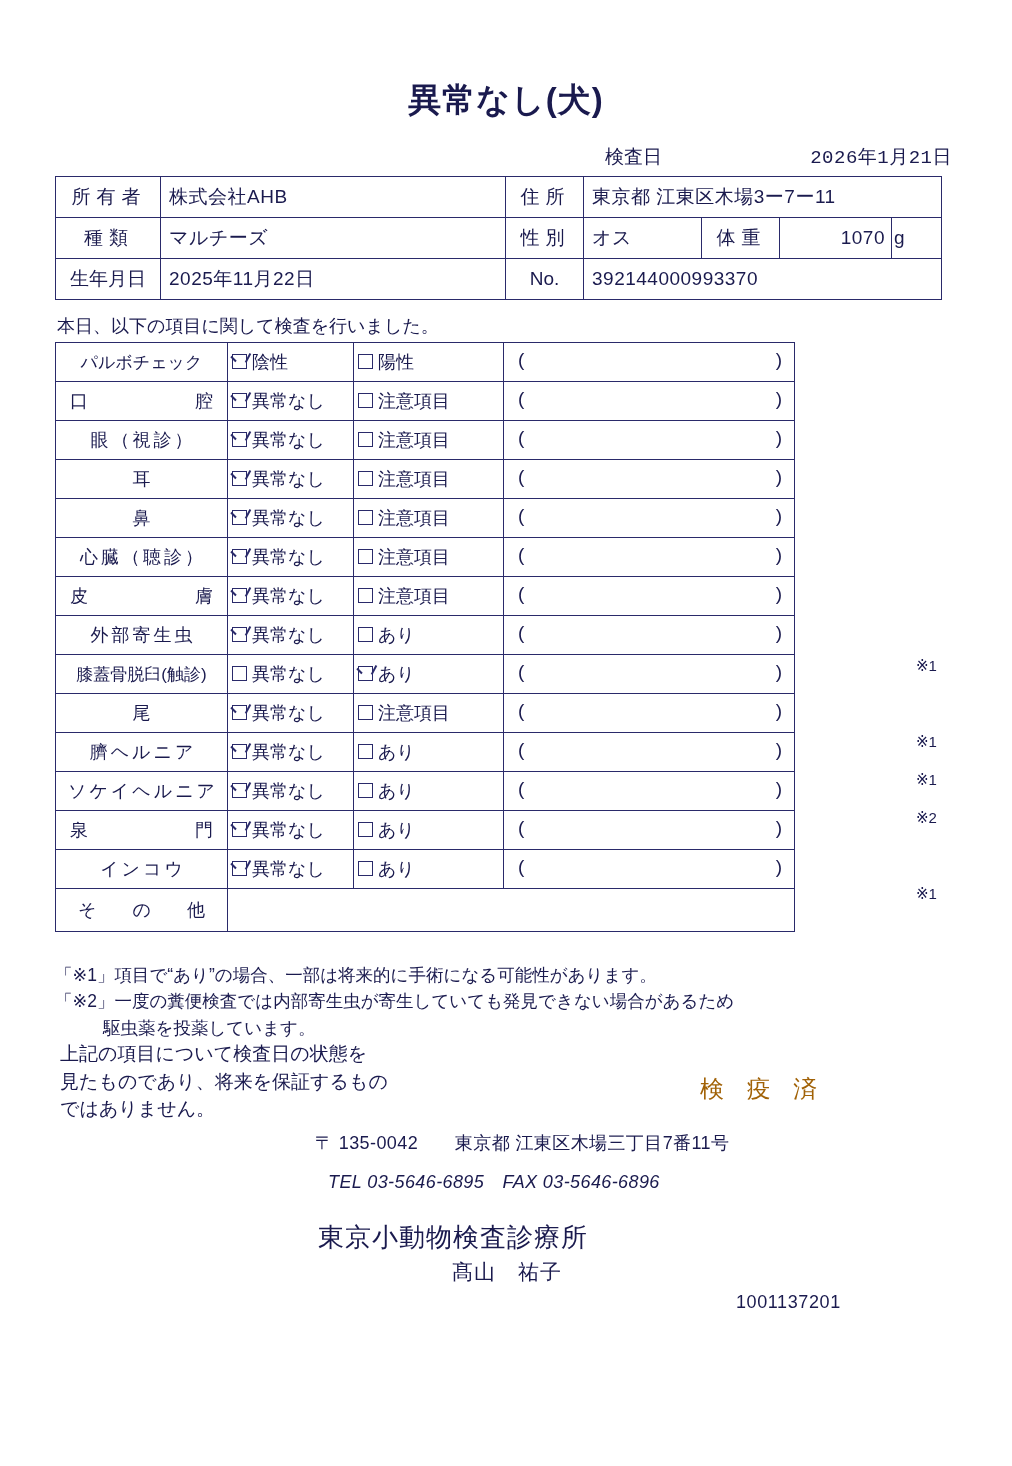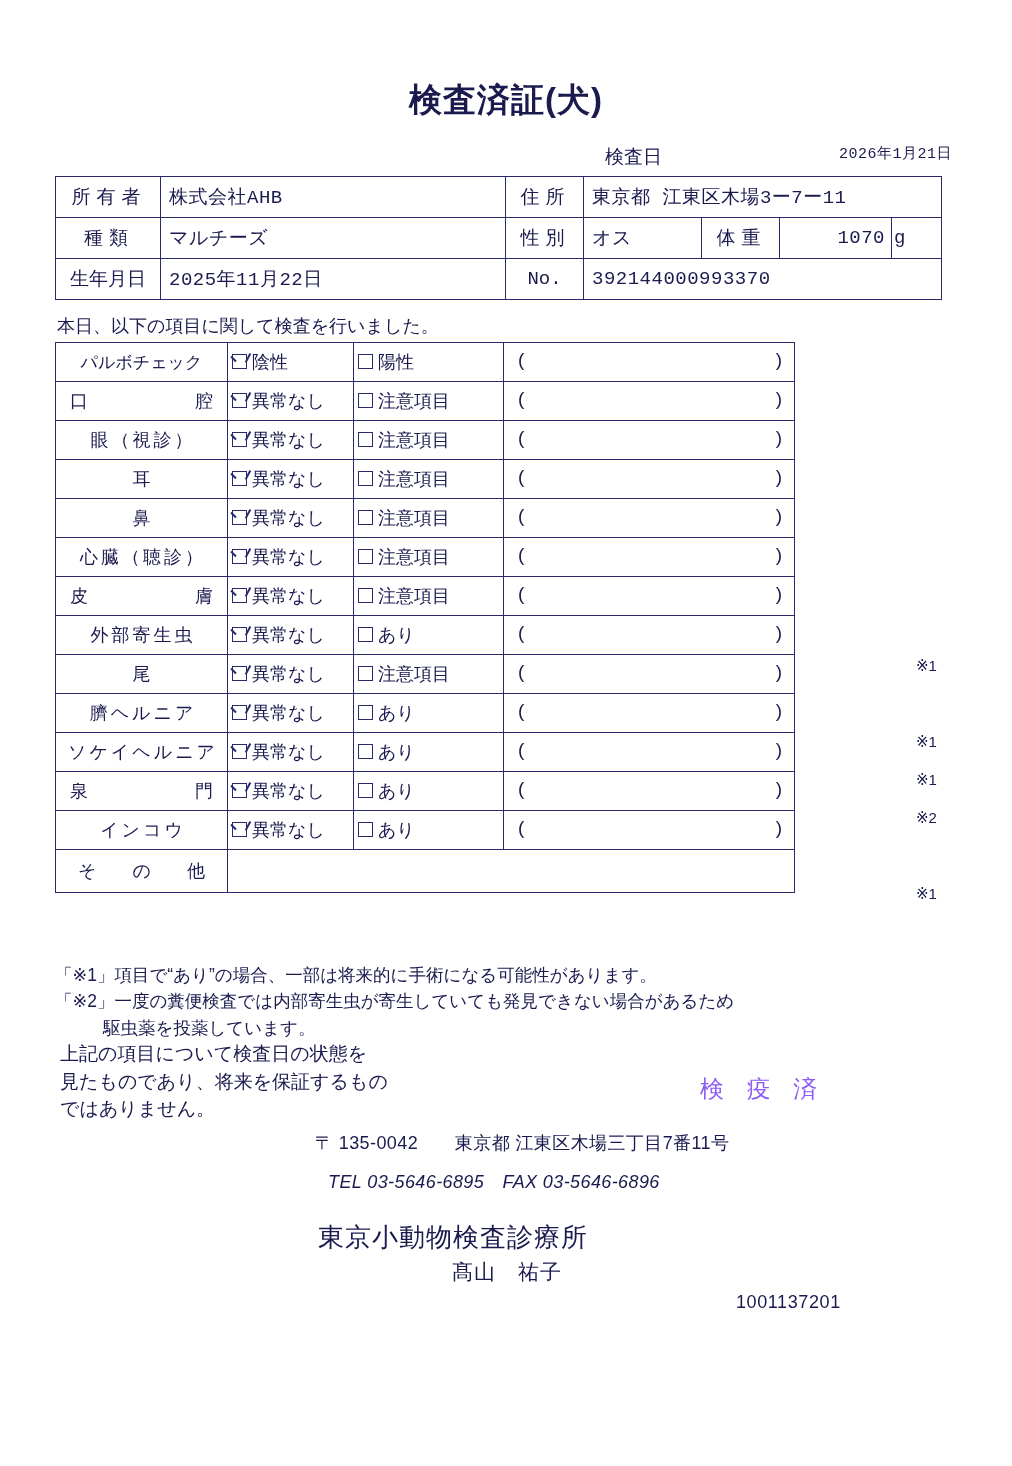--- a/index.html
+++ b/index.html
@@ -49,42 +49,41 @@
     position: absolute;
     right: 290px;
     top: 0;
     font-size: 19px;
     color: #1a1a4e;
   }
   .exam-date-value {
     position: absolute;
     right: 0;
     top: 0;
-    font-size: 15px;
+    font-size: 19px;
     color: #1a1a4e;
     letter-spacing: 0.5px;
   }
 
   
   .info-table {
     position: absolute;
     left: 55px;
     top: 176px;
     width: 886px;
     border-collapse: collapse;
     table-layout: fixed;
   }
   .info-table td {
     border: 1.6px solid #2a2a6a;
     height: 40px;
     font-size: 19px;
     padding: 0 8px;
     color: #1a1a4e;
     vertical-align: middle;
-    font-family: Liberation Mono, monospace;
   }
   .lbl {
     text-align: center;
     letter-spacing: 6px;
     padding-left: 10px !important;
     white-space: nowrap;
   }
   .lbl-nospace { letter-spacing: 0; text-align: center; }
   .val { letter-spacing: 0.5px; }
   .val-right { text-align: right; padding-right: 6px !important; }
@@ -198,21 +197,21 @@
     font-size: 19px;
     color: #1a1a4e;
     line-height: 1.45;
   }
   .stamp {
     position: absolute;
     left: 700px;
     top: 1073px;
     font-size: 24px;
     letter-spacing: 8px;
-    color: #8b5cf6;
+    color: #a16207;
   }
   .addr {
     position: absolute;
     left: 315px;
     top: 1131px;
     font-size: 18px;
     color: #1a1a4e;
     letter-spacing: 0.4px;
   }
   .tel {
@@ -247,21 +246,21 @@
     font-size: 18px;
     color: #1a1a4e;
     letter-spacing: 0.6px;
   }
 </style>
 </head>
 <body>
 
 <div class="page">
 
-  <div class="title">検査済証(犬)</div>
+  <div class="title">異常なし(犬)</div>
 
   <div class="exam-date-row">
     <div class="exam-date-label">検査日</div>
     <div class="exam-date-value">2026年1月21日</div>
   </div>
 
   <table class="info-table">
     <colgroup>
       <col style="width:105px">
         <col style="width:345px">
@@ -348,20 +347,26 @@
           <td class="ci-opt2"><span class="box"></span><span>注意項目</span></td>
           <td class="ci-note"><span class="paren-l">(</span><span style="margin-left: 24px;"></span><span class="paren-r">)</span></td>
         </tr>
         <tr>
           <td class="ci-name"><span class="mid">外部寄生虫</span></td>
           <td class="ci-opt"><span class="box checked"></span><span>異常なし</span></td>
           <td class="ci-opt2"><span class="box"></span><span>あり</span></td>
           <td class="ci-note"><span class="paren-l">(</span><span style="margin-left: 24px;"></span><span class="paren-r">)</span></td>
         </tr>
         <tr>
+          <td class="ci-name"><span class="tight">膝蓋骨脱臼(触診)</span></td>
+          <td class="ci-opt"><span class="box"></span><span>異常なし</span></td>
+          <td class="ci-opt2"><span class="box checked"></span><span>あり</span></td>
+          <td class="ci-note"><span class="paren-l">(</span><span style="margin-left: 24px;"></span><span class="paren-r">)</span></td>
+        </tr>
+        <tr>
           <td class="ci-name"><span class="">尾</span></td>
           <td class="ci-opt"><span class="box checked"></span><span>異常なし</span></td>
           <td class="ci-opt2"><span class="box"></span><span>注意項目</span></td>
           <td class="ci-note"><span class="paren-l">(</span><span style="margin-left: 24px;"></span><span class="paren-r">)</span></td>
         </tr>
         <tr>
           <td class="ci-name"><span class="mid">臍ヘルニア</span></td>
           <td class="ci-opt"><span class="box checked"></span><span>異常なし</span></td>
           <td class="ci-opt2"><span class="box"></span><span>あり</span></td>
           <td class="ci-note"><span class="paren-l">(</span><span style="margin-left: 24px;"></span><span class="paren-r">)</span></td>

